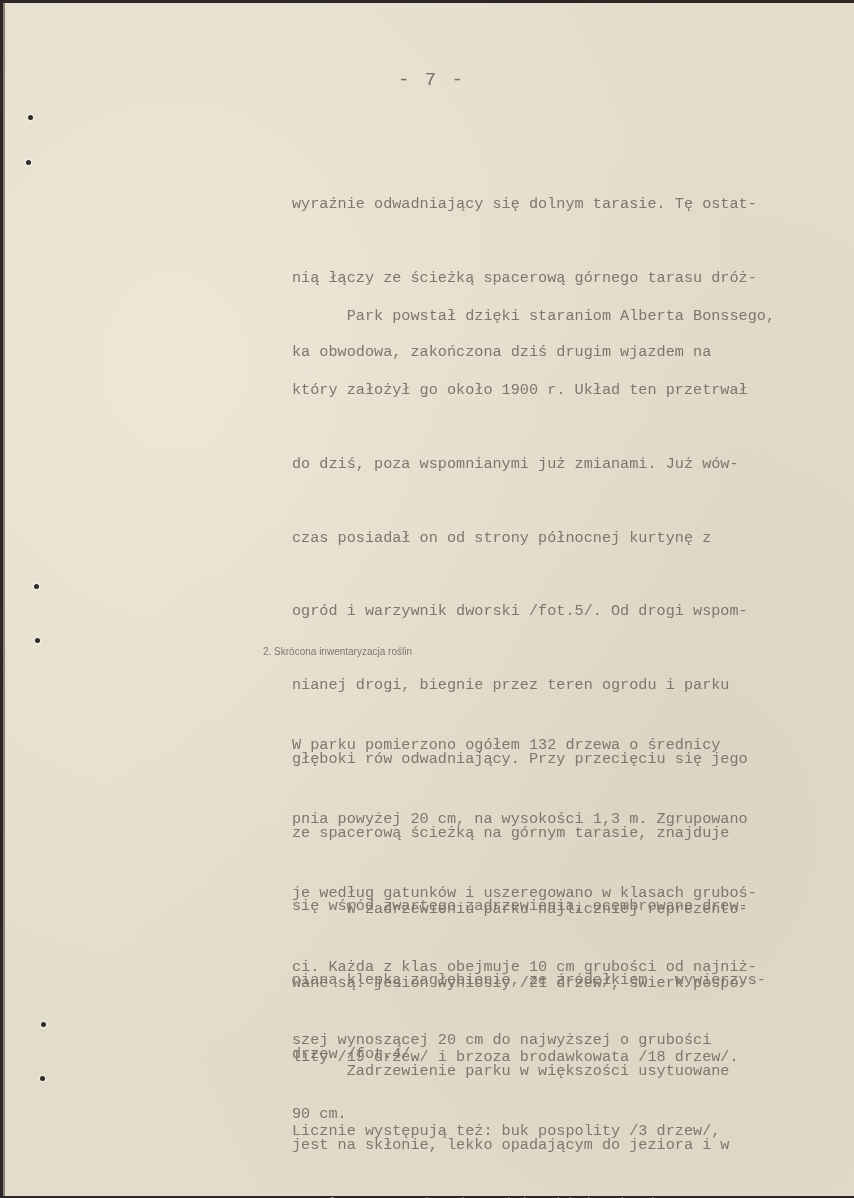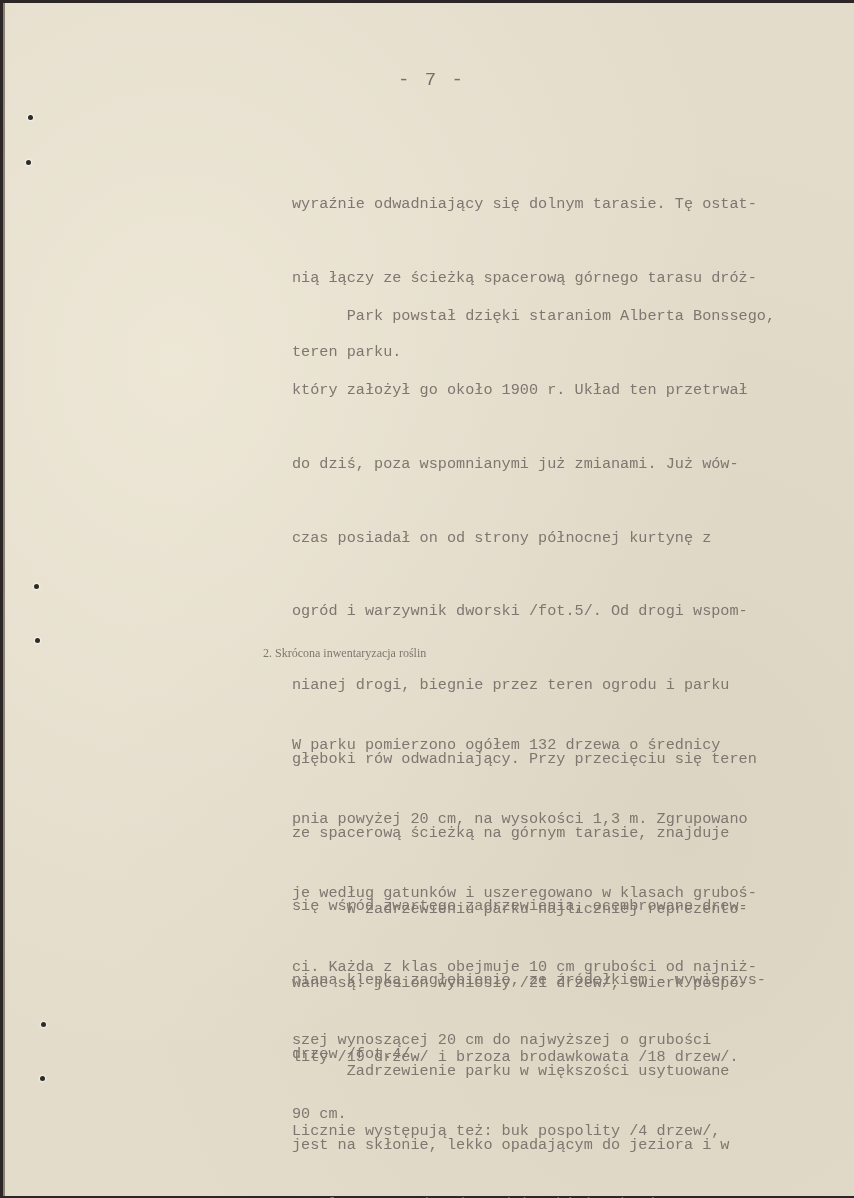--- a/index.html
+++ b/index.html
@@ -49,22 +49,22 @@
       white-space: pre;
       line-height: 24.6px;
       position: absolute;
       left: 287px;
     }
     .line { display: block; height: 24.6px; }
     .heading {
       position: absolute;
       left: 258px;
       top: 643px;
-      font-family: Liberation Serif, serif;
-      font-size: 12px;
+      font-family: Liberation Sans, sans-serif;
+      font-size: 10px;
       color: #7e7770;
       white-space: pre;
     }
   </style>
 </head>
 <body>
 
 <div class="page">
 
   <div class="hole" style="left:23px; top:112px;"></div>
@@ -72,31 +72,31 @@
   <div class="hole" style="left:29px; top:581px;"></div>
   <div class="hole" style="left:30px; top:635px;"></div>
   <div class="hole" style="left:36px; top:1019px;"></div>
   <div class="hole" style="left:35px; top:1073px;"></div>
 
   <div class="page-number">- 7 -</div>
 
   <div class="text" style="top:140px;">
     <span class="line">wyraźnie odwadniający się dolnym tarasie. Tę ostat-</span>
     <span class="line">nią łączy ze ścieżką spacerową górnego tarasu dróż-</span>
-    <span class="line">teren parku.</span>
+    <span class="line">ka obwodowa, zakończona dziś drugim wjazdem na</span>
   </div>
 
   <div class="text" style="top:252px;">
     <span class="line">      Park powstał dzięki staraniom Alberta Bonssego,</span>
     <span class="line">który założył go około 1900 r. Układ ten przetrwał</span>
     <span class="line">do dziś, poza wspomnianymi już zmianami. Już wów-</span>
     <span class="line">czas posiadał on od strony północnej kurtynę z</span>
     <span class="line">ogród i warzywnik dworski /fot.5/. Od drogi wspom-</span>
     <span class="line">nianej drogi, biegnie przez teren ogrodu i parku</span>
-    <span class="line">głęboki rów odwadniający. Przy przecięciu się teren</span>
+    <span class="line">głęboki rów odwadniający. Przy przecięciu się jego</span>
     <span class="line">ze spacerową ścieżką na górnym tarasie, znajduje</span>
     <span class="line">się wśród zwartego zadrzewienia, ocembrowane drew-</span>
     <span class="line">nianą klepką zagłębienie, ze źródełkiem - wywierzys-</span>
     <span class="line">drzew /fot.4/.</span>
   </div>
 
   <div class="heading">2. Skrócona inwentaryzacja roślin</div>
 
   <div class="text" style="top:681px;font-family:Liberation Mono, monospace;">
     <span class="line">W parku pomierzono ogółem 132 drzewa o średnicy</span>
@@ -104,21 +104,21 @@
     <span class="line">je według gatunków i uszeregowano w klasach gruboś-</span>
     <span class="line">ci. Każda z klas obejmuje 10 cm grubości od najniż-</span>
     <span class="line">szej wynoszącej 20 cm do najwyższej o grubości</span>
     <span class="line">90 cm.</span>
   </div>
 
   <div class="text" style="top:845px;">
     <span class="line">      W zadrzewieniu parku najliczniej reprezento-</span>
     <span class="line">wane są: jesion wyniosły /21 drzew/, świerk pospo-</span>
     <span class="line">lity /19 drzew/ i brzoza brodawkowata /18 drzew/.</span>
-    <span class="line">Licznie występują też: buk pospolity /4 drzew/,</span>
+    <span class="line">Licznie występują też: buk pospolity /3 drzew/,</span>
     <span class="line">topola czarna /12 drzew/ i robinia akacjowa</span>
     
   </div>
 
   <div class="text" style="top:1007px;">
     <span class="line">      Zadrzewienie parku w większości usytuowane</span>
     <span class="line">jest na skłonie, lekko opadającym do jeziora i w</span>
     
   </div>
 

